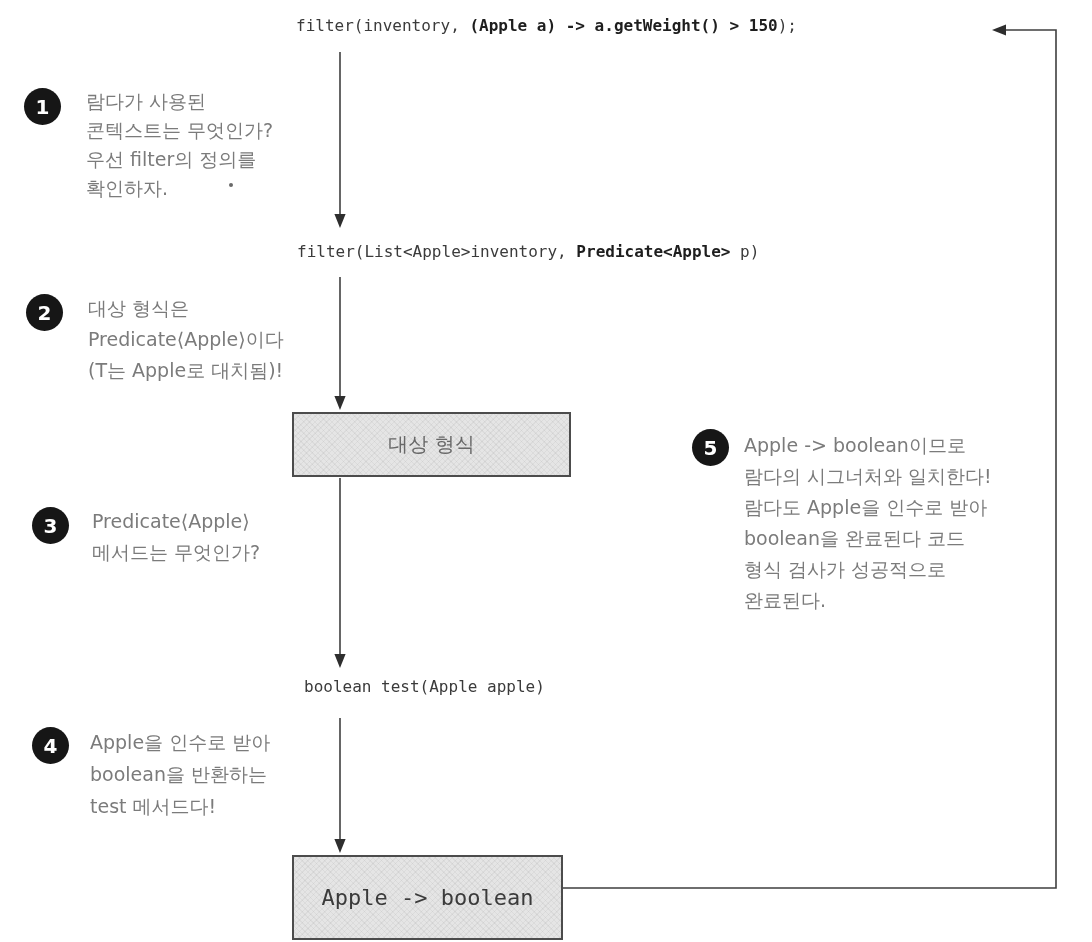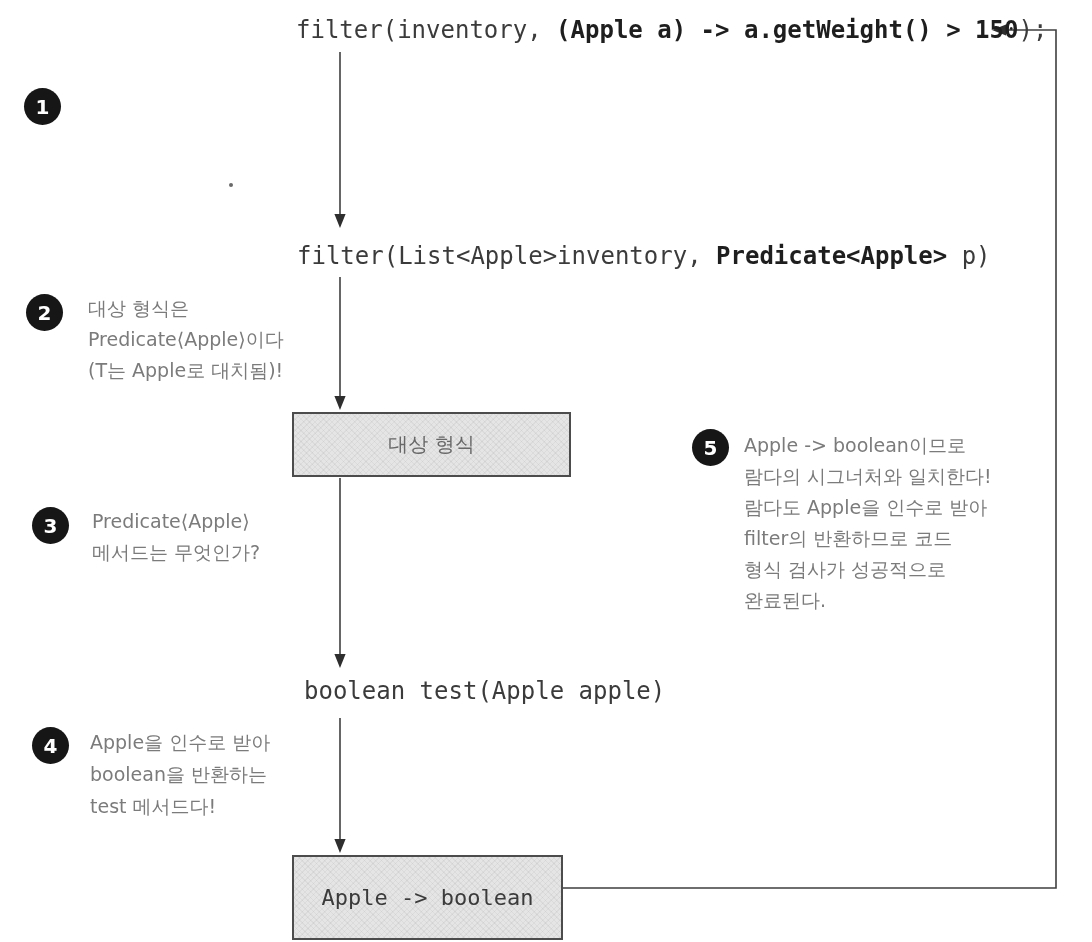--- a/index.html
+++ b/index.html
@@ -5,21 +5,21 @@
   html,body{margin:0;padding:0;background:#ffffff;}
   .canvas{
     position:relative;width:1092px;height:942px;background:#ffffff;
     font-family:"DejaVu Sans",sans-serif;overflow:hidden;
   }
   svg.arrows{position:absolute;left:0;top:0;}
   svg.arrows line, svg.arrows polyline{stroke:#3f3f3f;stroke-width:1.6;fill:none;}
   svg.arrows path.head{fill:#2e2e2e;stroke:none;}
   .code{
     position:absolute;font-family:"DejaVu Sans Mono",monospace;
-    font-size:24px;color:#3b3b3b;white-space:pre;
+    font-size:16px;color:#3b3b3b;white-space:pre;
   }
   .code b{font-weight:bold;color:#1e1e1e;}
   .box{
     position:absolute;background-color:#e5e5e5;border:2px solid #4c4c4c;
     display:flex;align-items:center;justify-content:center;box-sizing:border-box;
     background-image:
       repeating-linear-gradient(45deg, rgba(90,90,90,0.07) 0 1px, transparent 1px 4px),
       repeating-linear-gradient(135deg, rgba(90,90,90,0.07) 0 1px, transparent 1px 4px);
   }
   .box .ko{font-size:20px;color:#686868;}
@@ -69,20 +69,26 @@
 
   <div class="box" style="left:292px;top:412px;width:279px;height:65px;">
     <span class="ko">대상 형식</span>
   </div>
 
   <div class="box" style="left:292px;top:855px;width:271px;height:85px;">
     <span class="mono">Apple -&gt; boolean</span>
   </div>
 
   <div class="badge" style="left:24px;top:88px;">1</div>
+  <div class="note" style="left:86px;top:87px;line-height:29px;">
+    <div class="line">람다가 사용된</div>
+    <div class="line">콘텍스트는 무엇인가?</div>
+    <div class="line">우선 filter의 정의를</div>
+    <div class="line">확인하자.</div>
+  </div>
 
   <div class="badge" style="left:26px;top:294px;">2</div>
   <div class="note" style="left:88px;top:293px;line-height:31px;">
     <div class="line">대상 형식은</div>
     <div class="line">Predicate⟨Apple⟩이다</div>
     <div class="line">(T는 Apple로 대치됨)!</div>
   </div>
 
   <div class="badge" style="left:32px;top:507px;">3</div>
   <div class="note" style="left:92px;top:506px;line-height:31px;">
@@ -95,20 +101,20 @@
     <div class="line">Apple을 인수로 받아</div>
     <div class="line">boolean을 반환하는</div>
     <div class="line">test 메서드다!</div>
   </div>
 
   <div class="badge" style="left:692px;top:429px;">5</div>
   <div class="note" style="left:744px;top:430px;line-height:31px;">
     <div class="line">Apple -&gt; boolean이므로</div>
     <div class="line">람다의 시그너처와 일치한다!</div>
     <div class="line">람다도 Apple을 인수로 받아</div>
-    <div class="line">filter의 반환하므로 코드</div>
+    <div class="line">boolean을 완료된다 코드</div>
     <div class="line">형식 검사가 성공적으로</div>
     <div class="line">완료된다.</div>
   </div>
 
   <div class="dot" style="left:229px;top:183px;"></div>
 
 </div>
 
 </body></html>

